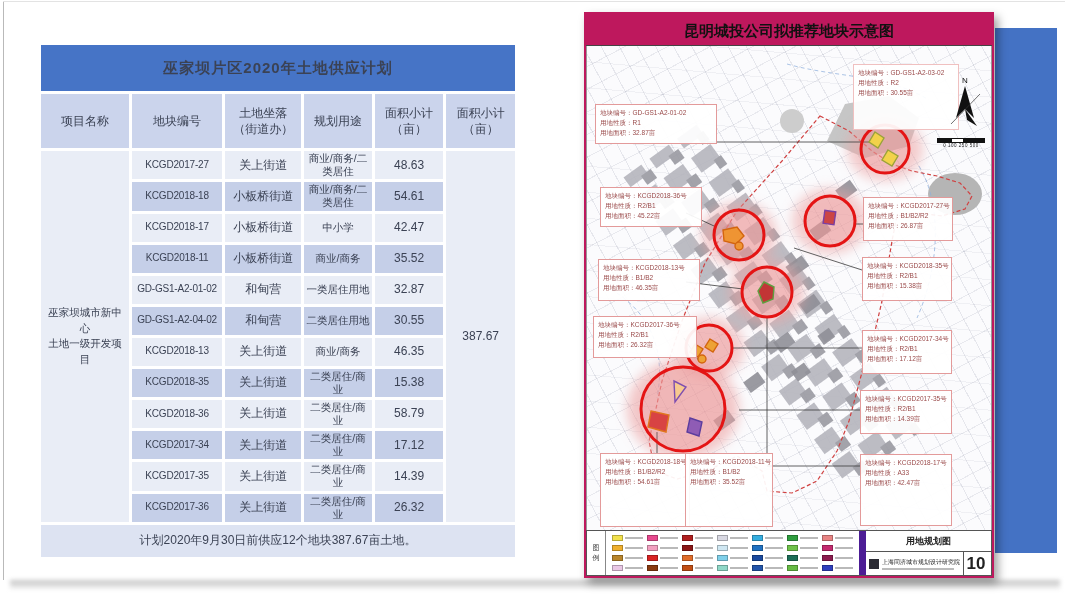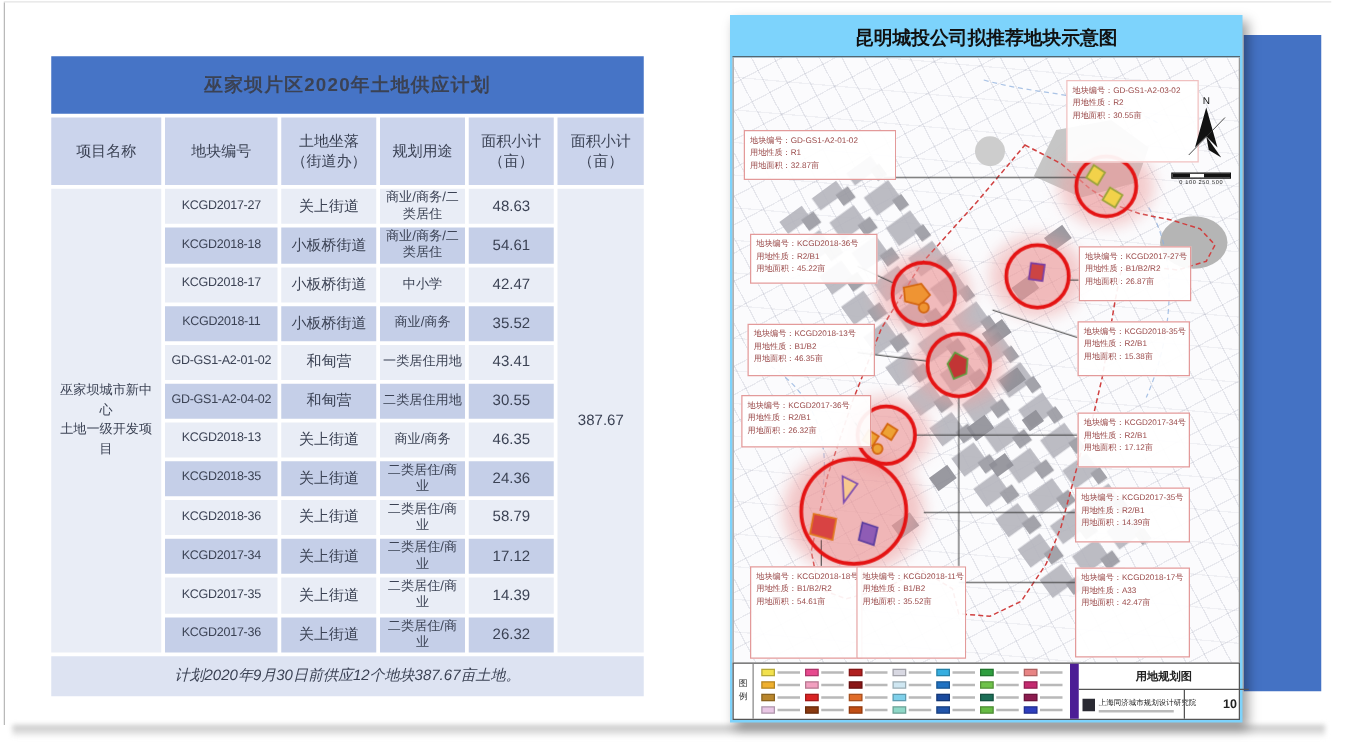--- a/index.html
+++ b/index.html
@@ -19,24 +19,24 @@
   .t-title th{background:#4674C6;color:#ffffff;font-size:15px;font-weight:bold;height:44px;letter-spacing:1px;}
   .t-head th{background:#CBD4EC;font-weight:normal;font-size:12px;height:52px;white-space:pre-line;line-height:1.35;}
   #plan-table tbody tr{height:28px;}
   #plan-table tbody tr:nth-child(odd) td{background:#E9EDF6;}
   #plan-table tbody tr:nth-child(even) td{background:#C5CFE8;}
   #plan-table tbody td{font-size:12px;padding:1px 2px;line-height:1.25;}
   #plan-table td.code{font-size:10px;white-space:nowrap;letter-spacing:-.2px;}
   #plan-table td.use{font-size:10.5px;}
   #plan-table td.proj{background:#E9EDF6 !important;font-size:10.5px;white-space:pre-line;line-height:1.5;}
   #plan-table td.sub{background:#E9EDF6 !important;font-size:12px;}
-  .t-foot td{background:#DDE3F2;font-size:12px;height:30px;font-style:italic;}
+  .t-foot td{background:#DDE3F2;font-size:12px;height:30px;}
 
   
-  #map-page{position:absolute;left:584px;top:12px;width:410px;height:566px;background:#7dd3fc;z-index:2;
+  #map-page{position:absolute;left:584px;top:12px;width:410px;height:566px;background:#be185d;z-index:2;
     box-shadow:4px 5px 9px rgba(0,0,0,.38);}
   #map-title{height:33px;line-height:38px;text-align:center;font-size:15px;font-weight:bold;color:#111;
     border-bottom:1px solid #444;margin:0 2px;}
   #map-body{position:absolute;left:2px;right:2px;top:34px;height:486px;overflow:hidden;
     border-left:1px solid #999;border-right:1px solid #999;
     background-color:#fbfbfd;
     background-image:
       repeating-linear-gradient(62deg, rgba(120,125,150,.16) 0 1px, transparent 1px 16px),
       repeating-linear-gradient(-28deg, rgba(120,125,150,.14) 0 1px, transparent 1px 20px),
       repeating-linear-gradient(5deg, rgba(120,125,150,.09) 0 1px, transparent 1px 26px);}
@@ -61,21 +61,21 @@
   .sw b{width:18px;height:2.5px;background:#b9b9b9;display:inline-block;}
   #title-block{width:136px;border-left:7px solid #4c1d95;display:flex;flex-direction:column;justify-content:flex-end;}
   #map-type{height:20px;line-height:20px;text-align:center;font-size:9px;font-weight:bold;color:#222;
     border-bottom:1px solid #555;}
   #tb-bottom{flex:1;display:flex;align-items:center;padding:0 3px;gap:3px;}
   #tb-logo{width:10px;height:10px;background:#2a2a33;flex:none;}
   #tb-name{flex:1;min-width:0;}
   #tb-name .cn{font-size:6px;color:#222;white-space:nowrap;}
   #tb-name .en{height:2px;background:#bbb;margin-top:1px;width:92%;}
   #tb-page{width:24px;border-left:1px solid #555;align-self:stretch;display:flex;align-items:center;
-    justify-content:center;font-size:10px;font-weight:bold;color:#222;padding-left:24px;}
+    justify-content:center;font-size:17px;font-weight:bold;color:#222;}
 </style>
 </head>
 <body>
 
 <div id="slide">
   <div class="edge-top"></div>
   <div class="edge-left"></div>
   <div class="blue-band"></div>
 
   <table id="plan-table">
@@ -120,39 +120,39 @@
       <tr>
         <td class="code">KCGD2018-11</td>
         <td>小板桥街道</td>
         <td class="use">商业/商务</td>
         <td>35.52</td>
       </tr>
       <tr>
         <td class="code">GD-GS1-A2-01-02</td>
         <td>和甸营</td>
         <td class="use">一类居住用地</td>
-        <td>43.41</td>
+        <td>32.87</td>
       </tr>
       <tr>
         <td class="code">GD-GS1-A2-04-02</td>
         <td>和甸营</td>
         <td class="use">二类居住用地</td>
         <td>30.55</td>
       </tr>
       <tr>
         <td class="code">KCGD2018-13</td>
         <td>关上街道</td>
         <td class="use">商业/商务</td>
         <td>46.35</td>
       </tr>
       <tr>
         <td class="code">KCGD2018-35</td>
         <td>关上街道</td>
         <td class="use">二类居住/商业</td>
-        <td>24.36</td>
+        <td>15.38</td>
       </tr>
       <tr>
         <td class="code">KCGD2018-36</td>
         <td>关上街道</td>
         <td class="use">二类居住/商业</td>
         <td>58.79</td>
       </tr>
       <tr>
         <td class="code">KCGD2017-34</td>
         <td>关上街道</td>

